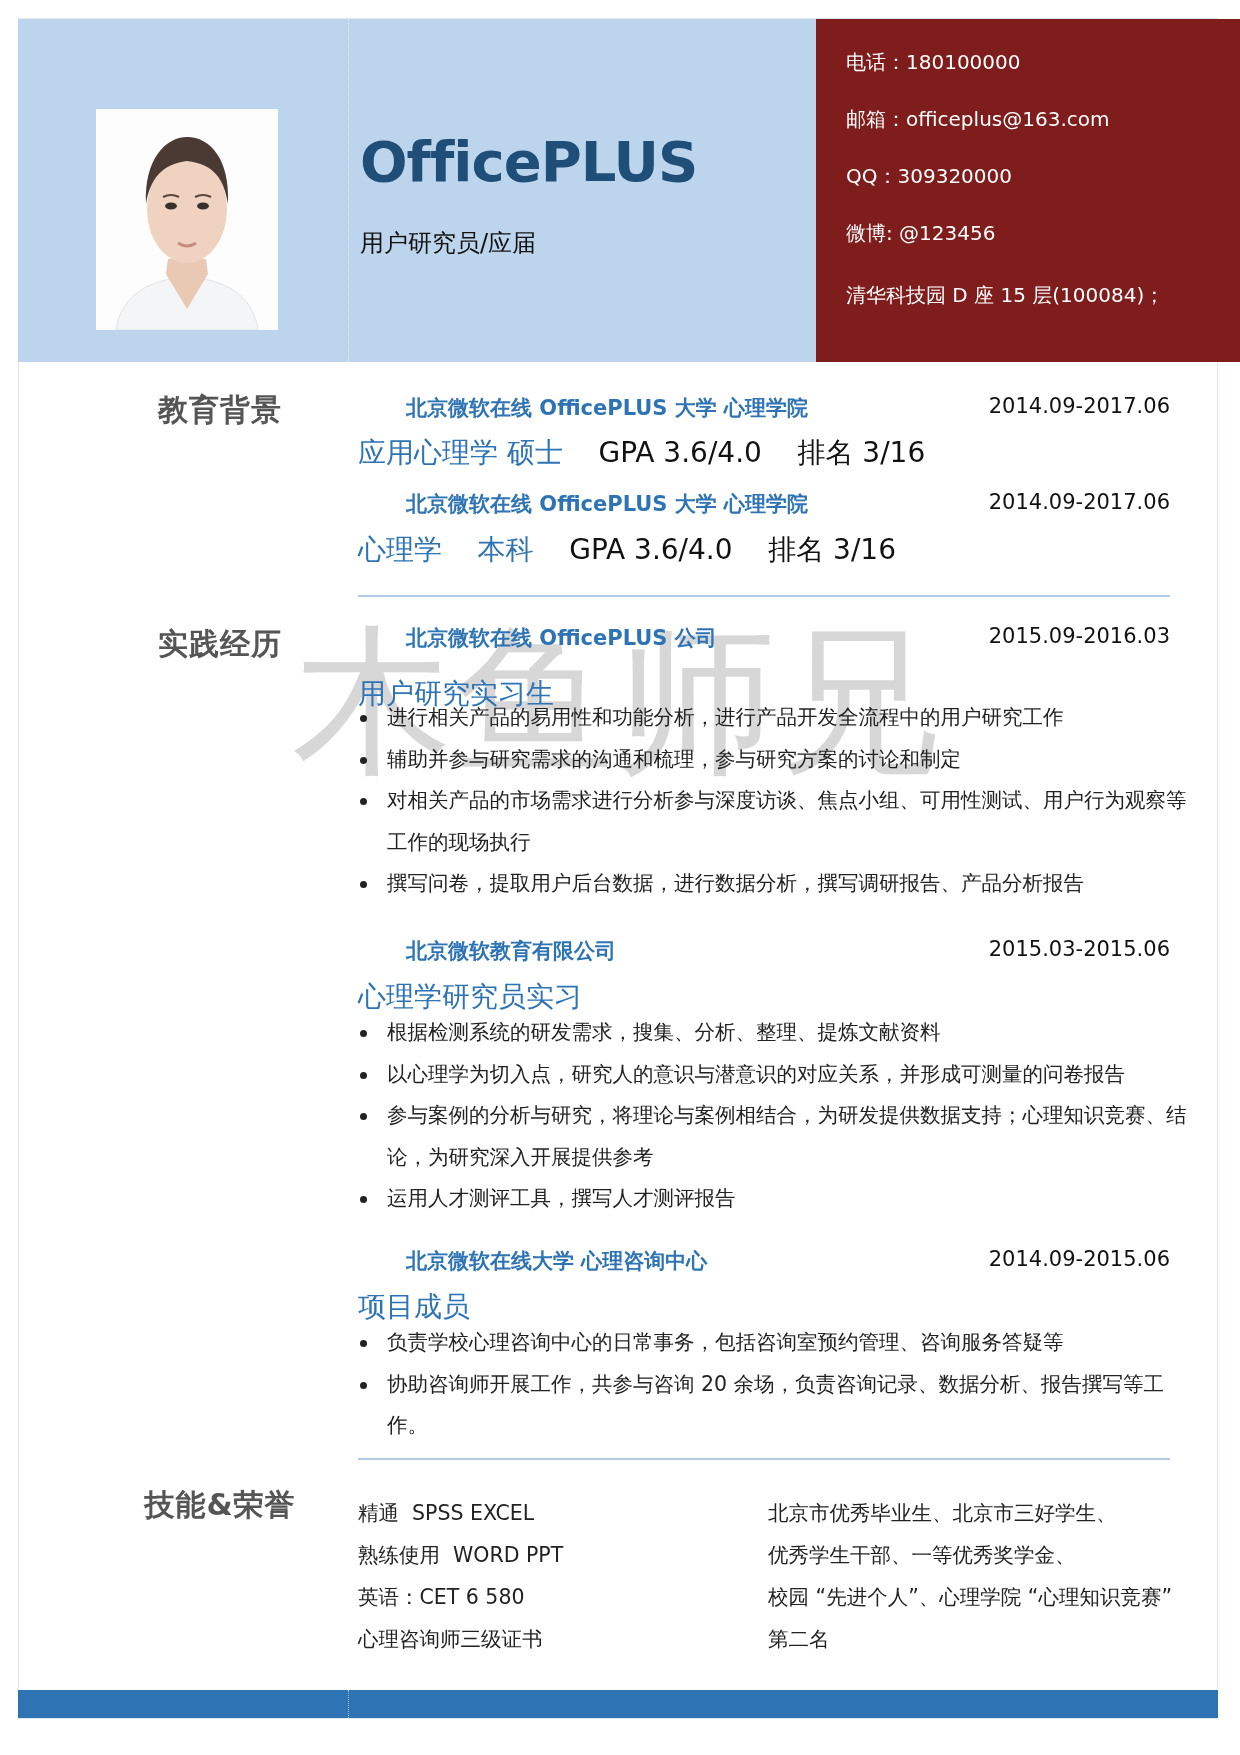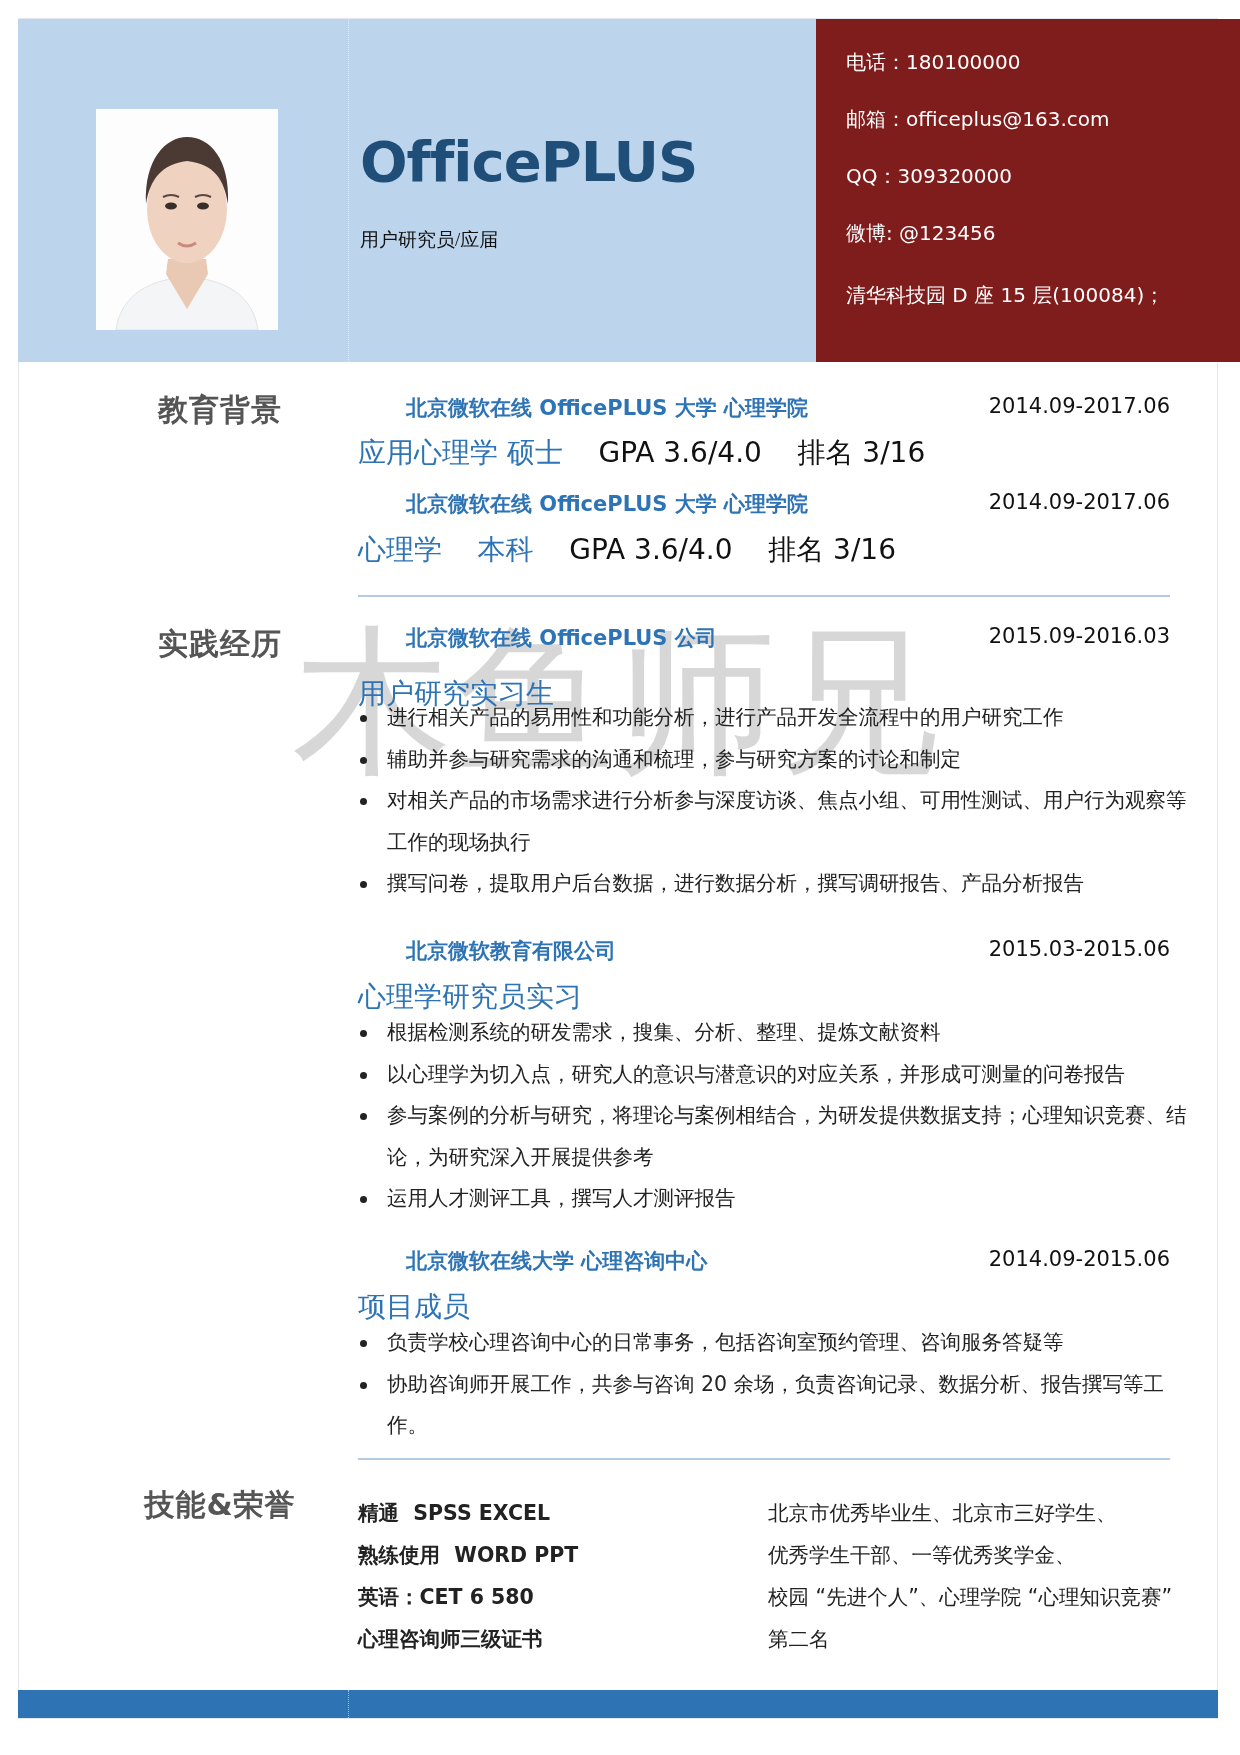--- a/index.html
+++ b/index.html
@@ -6,40 +6,40 @@
   html, body { width: 1240px; height: 1755px; background: #ffffff; overflow: hidden; }
   body { position: relative; font-family: "DejaVu Sans", "Liberation Sans", sans-serif; color: #333333; }
 
   .page { position: absolute; left: 18px; top: 18px; width: 1200px; height: 1701px; border: 1px solid #e4e6ee; background: #fff; }
 
   .header { position: absolute; left: 18px; top: 19px; width: 1200px; height: 343px; background: #bdd5ec; }
   .header .vdash { position: absolute; left: 330px; top: 0; width: 0; height: 343px; border-left: 1px dotted #e2ecf6; }
   .photo { position: absolute; left: 78px; top: 90px; width: 182px; height: 221px; background: #ffffff; overflow: hidden; }
   .photo svg { display: block; }
   .name { position: absolute; left: 342px; top: 110px; font-family: "DejaVu Sans", sans-serif; font-weight: bold; font-size: 56px; color: #1f4e79; letter-spacing: -1px; }
-  .job { position: absolute; left: 342px; top: 208px; font-size: 19px; color: #111; font-family: Liberation Serif, serif; }
+  .job { position: absolute; left: 342px; top: 208px; font-size: 24px; color: #111; }
 
   .contact { position: absolute; left: 798px; top: 0; width: 474px; height: 343px; background: #7f1d1d; color: #ffffff; }
   .contact .line { position: absolute; left: 30px; font-size: 20px; white-space: nowrap; }
   .contact .addr { position: absolute; left: 30px; top: 259px; font-size: 20px; line-height: 34px; width: 360px; }
 
   .sec-title { position: absolute; left: 120px; width: 200px; text-align: center; font-size: 30px; font-weight: bold; color: #555555; letter-spacing: 1px; }
 
   .col { position: absolute; left: 358px; width: 812px; }
   .row-title { position: absolute; left: 0; font-size: 21px; font-weight: bold; color: #2e74b5; white-space: nowrap; margin-left: 48px; }
   .row-date { position: absolute; right: 0; font-size: 21px; color: #111; white-space: nowrap; }
   .row-sub { position: absolute; left: 0; font-size: 28px; color: #111; white-space: nowrap; }
   .blue { color: #2e74b5; }
   .rule { position: absolute; left: 358px; width: 812px; height: 0; border-top: 2px solid #b4cbe6; }
 
   .bullets { position: absolute; left: 0; width: 830px; list-style: none; }
   .bullets li { position: relative; padding-left: 29px; font-size: 20.5px; line-height: 41.5px; color: #222; }
   .bullets li::before { content: ""; position: absolute; left: 2px; top: 18px; width: 7px; height: 7px; border-radius: 50%; background: #222; }
 
-  .skills { position: absolute; left: 358px; top: 1492px; font-size: 20.5px; line-height: 42px; color: #222; font-weight: bold; }
+  .skills { position: absolute; left: 358px; top: 1492px; font-size: 20.5px; line-height: 42px; color: #222; }
   .honors { position: absolute; left: 768px; top: 1492px; font-size: 20.5px; line-height: 42px; color: #222; width: 420px; }
 
   .watermark { position: absolute; left: 292px; top: 622px; font-size: 160px; line-height: 160px; color: rgba(160,160,160,0.42); white-space: nowrap; pointer-events: none; letter-spacing: 2px; font-family: "DejaVu Sans", sans-serif; }
 
   .footer { position: absolute; left: 18px; top: 1690px; width: 1200px; height: 28px; background: #2e74b5; }
   .footer .vdash { position: absolute; left: 330px; top: 0; height: 28px; border-left: 1px dotted #9fbfe0; }
 </style>
 </head>
 <body>
 

